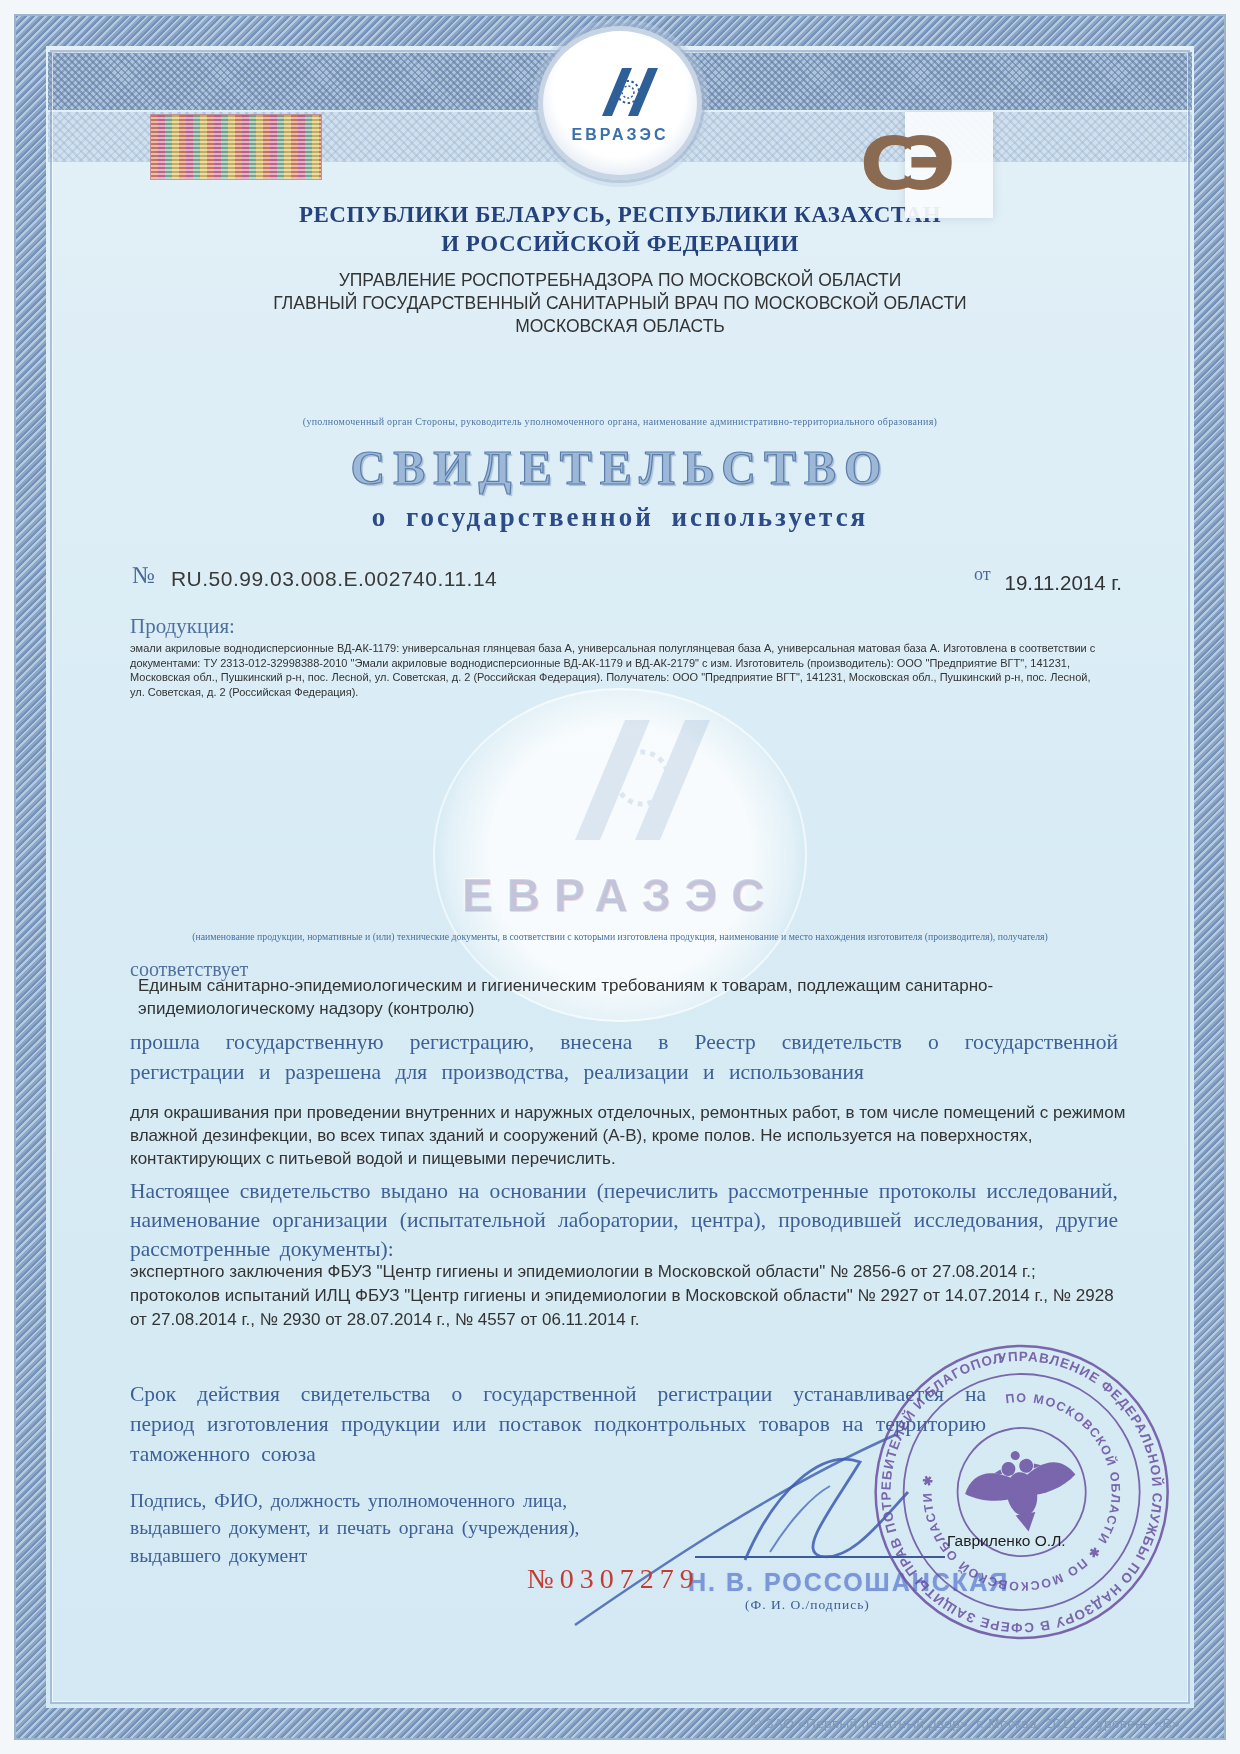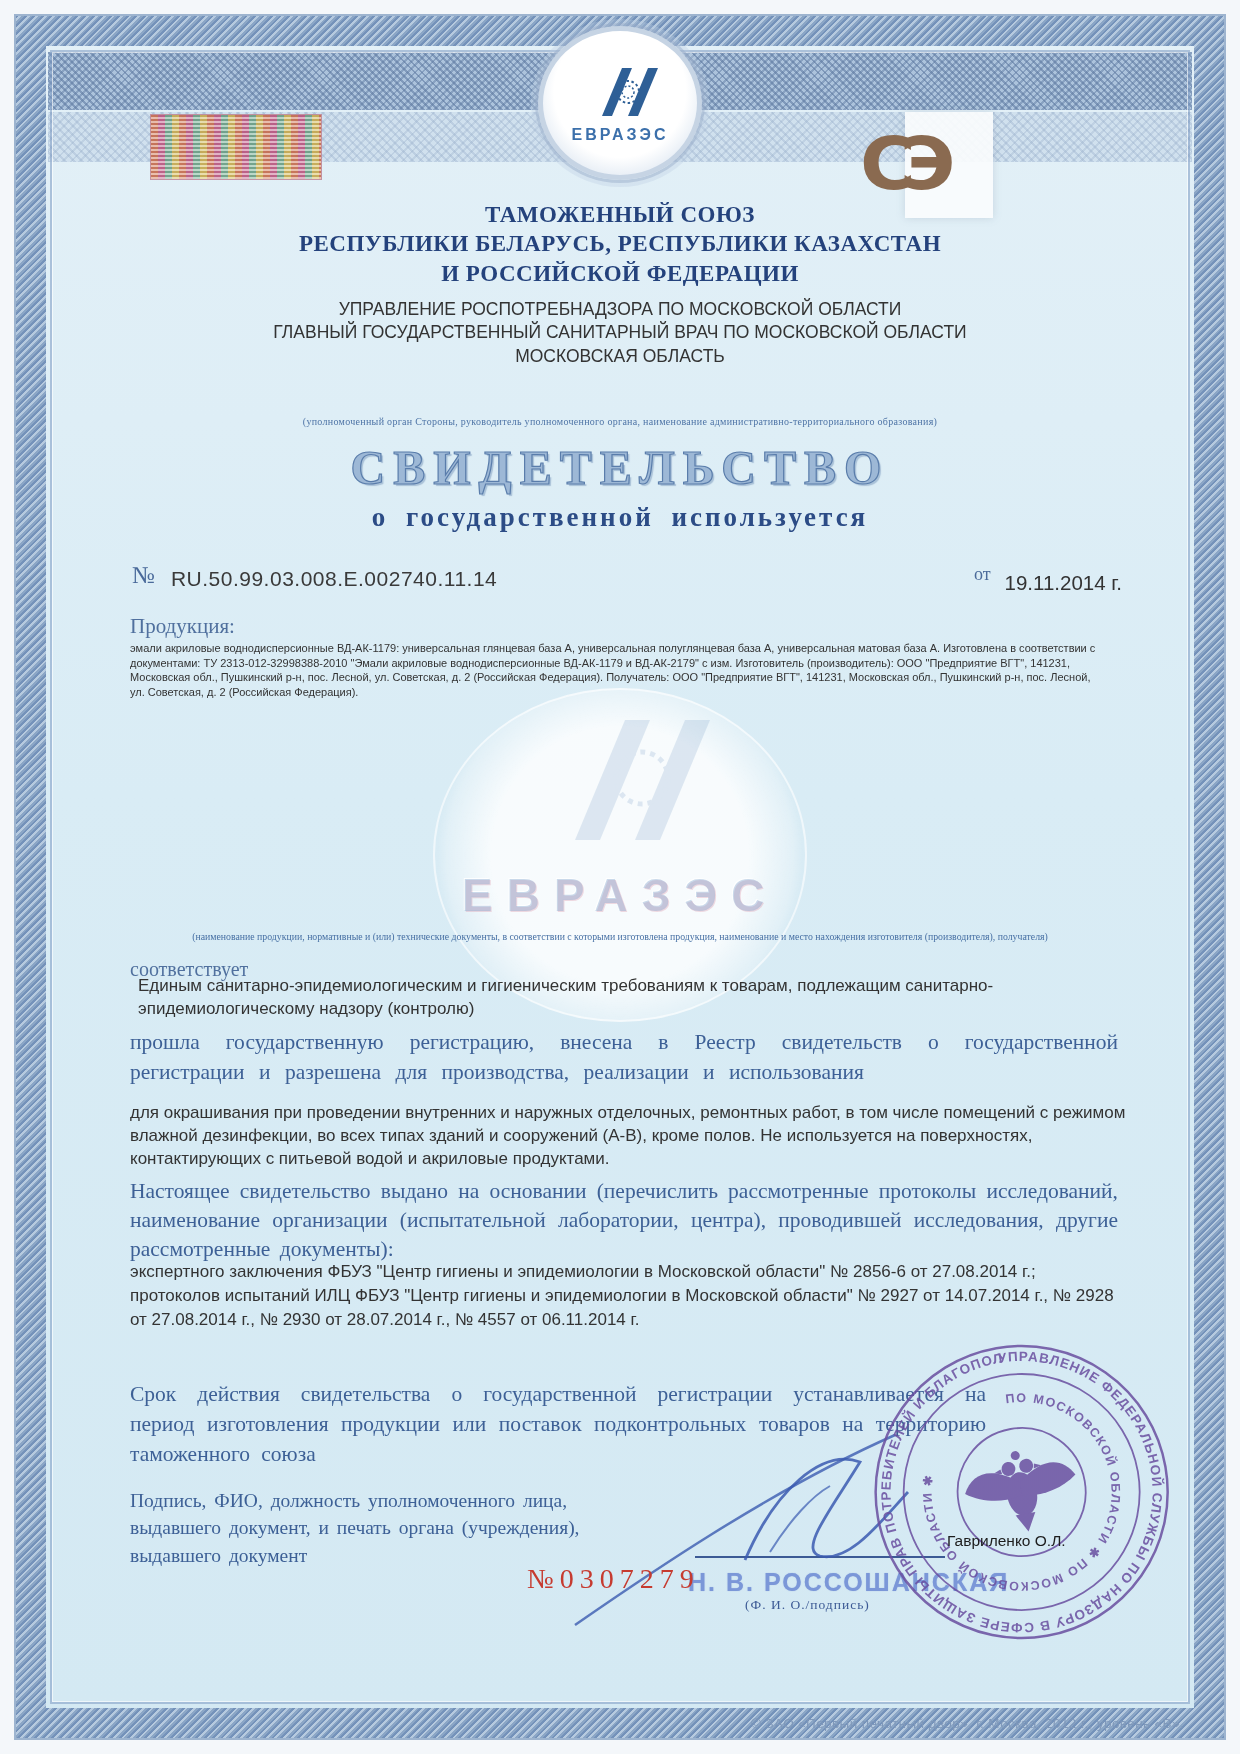--- a/index.html
+++ b/index.html
@@ -138,21 +138,20 @@
     </span>
     <div class="medallion-label">ЕВРАЗЭС</div>
   </div>
 
   <div class="holo"></div>
 
   <div class="se-white"></div>
   <div class="se-mark">СЭ</div>
 
   <div class="header">
-    <div class="h-union">ТАМОЖЕННЫЙ СОЮЗ</div>
     <div class="h-union">РЕСПУБЛИКИ БЕЛАРУСЬ, РЕСПУБЛИКИ КАЗАХСТАН</div>
     <div class="h-union">И РОССИЙСКОЙ ФЕДЕРАЦИИ</div>
     <div class="h-auth-wrap">
       <div class="h-auth">УПРАВЛЕНИЕ РОСПОТРЕБНАДЗОРА ПО МОСКОВСКОЙ ОБЛАСТИ</div>
       <div class="h-auth">ГЛАВНЫЙ ГОСУДАРСТВЕННЫЙ САНИТАРНЫЙ ВРАЧ ПО МОСКОВСКОЙ ОБЛАСТИ</div>
       <div class="h-auth">МОСКОВСКАЯ ОБЛАСТЬ</div>
     </div>
   </div>
   <div class="auth-note">(уполномоченный орган Стороны, руководитель уполномоченного органа, наименование административно-территориального образования)</div>
 
@@ -179,21 +178,21 @@
     </svg>
   </div>
   <div class="wm-text">ЕВРАЗЭС</div>
 
   <div class="product-note">(наименование продукции, нормативные и (или) технические документы, в соответствии с которыми изготовлена продукция, наименование и место нахождения изготовителя (производителя), получателя)</div>
 
   <div class="conforms-label">соответствует</div>
   <div class="conforms-text">Единым санитарно-эпидемиологическим и гигиеническим требованиям к товарам, подлежащим санитарно-эпидемиологическому надзору (контролю)</div>
 
   <div class="registered">прошла государственную регистрацию, внесена в Реестр свидетельств о государственной регистрации и разрешена для производства, реализации и использования</div>
-  <div class="usage">для окрашивания при проведении внутренних и наружных отделочных, ремонтных работ, в том числе помещений с режимом влажной дезинфекции, во всех типах зданий и сооружений (А-В), кроме полов. Не используется на поверхностях, контактирующих с питьевой водой и акриловые продуктами.</div>
+  <div class="usage">для окрашивания при проведении внутренних и наружных отделочных, ремонтных работ, в том числе помещений с режимом влажной дезинфекции, во всех типах зданий и сооружений (А-В), кроме полов. Не используется на поверхностях, контактирующих с питьевой водой и пищевыми перечислить.</div>
   <div class="basis">Настоящее свидетельство выдано на основании (перечислить рассмотренные протоколы исследований, наименование организации (испытательной лаборатории, центра), проводившей исследования, другие рассмотренные документы):</div>
   <div class="documents">экспертного заключения ФБУЗ "Центр гигиены и эпидемиологии в Московской области" № 2856-6 от 27.08.2014 г.; протоколов испытаний ИЛЦ ФБУЗ "Центр гигиены и эпидемиологии в Московской области" № 2927 от 14.07.2014 г., № 2928 от 27.08.2014 г., № 2930 от 28.07.2014 г., № 4557 от 06.11.2014 г.</div>
   <div class="validity">Срок действия свидетельства о государственной регистрации устанавливается на период изготовления продукции или поставок подконтрольных товаров на территорию таможенного союза</div>
   <div class="sign-note">Подпись, ФИО, должность уполномоченного лица, выдавшего документ, и печать органа (учреждения), выдавшего документ</div>
 
   <div class="sig-svg">
     <svg width="420" height="210" viewBox="0 0 420 210">
       <path d="M15 205 C80 160 210 70 335 15" fill="none" stroke="#3b5bb0" stroke-width="2.5" opacity=".8"></path>
       <path d="M185 140 C215 70 262 28 300 42 C272 88 238 130 260 136 C290 143 322 100 348 72" fill="none" stroke="#3b5bb0" stroke-width="2.8" opacity=".85"></path>
       <path d="M210 132 C230 100 252 76 270 66" fill="none" stroke="#3b5bb0" stroke-width="2" opacity=".7"></path>

